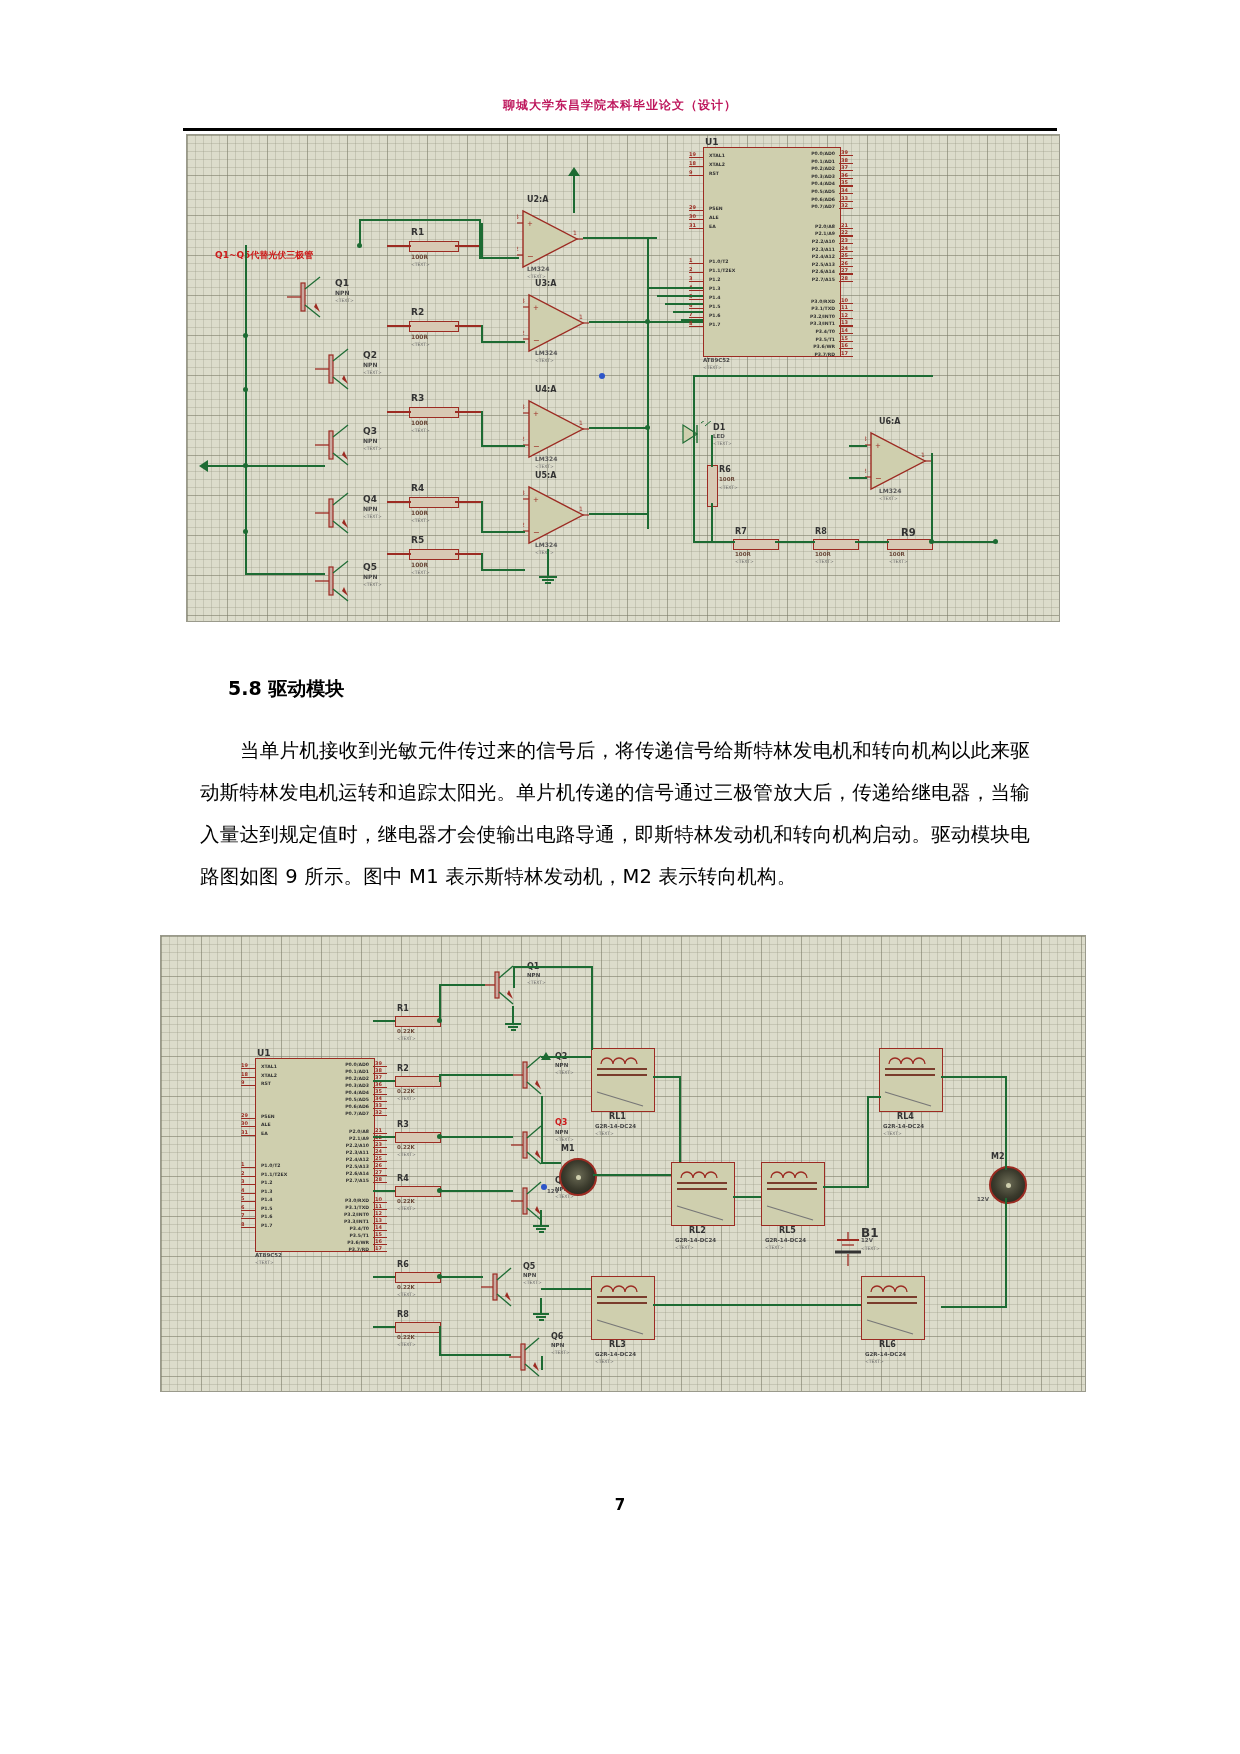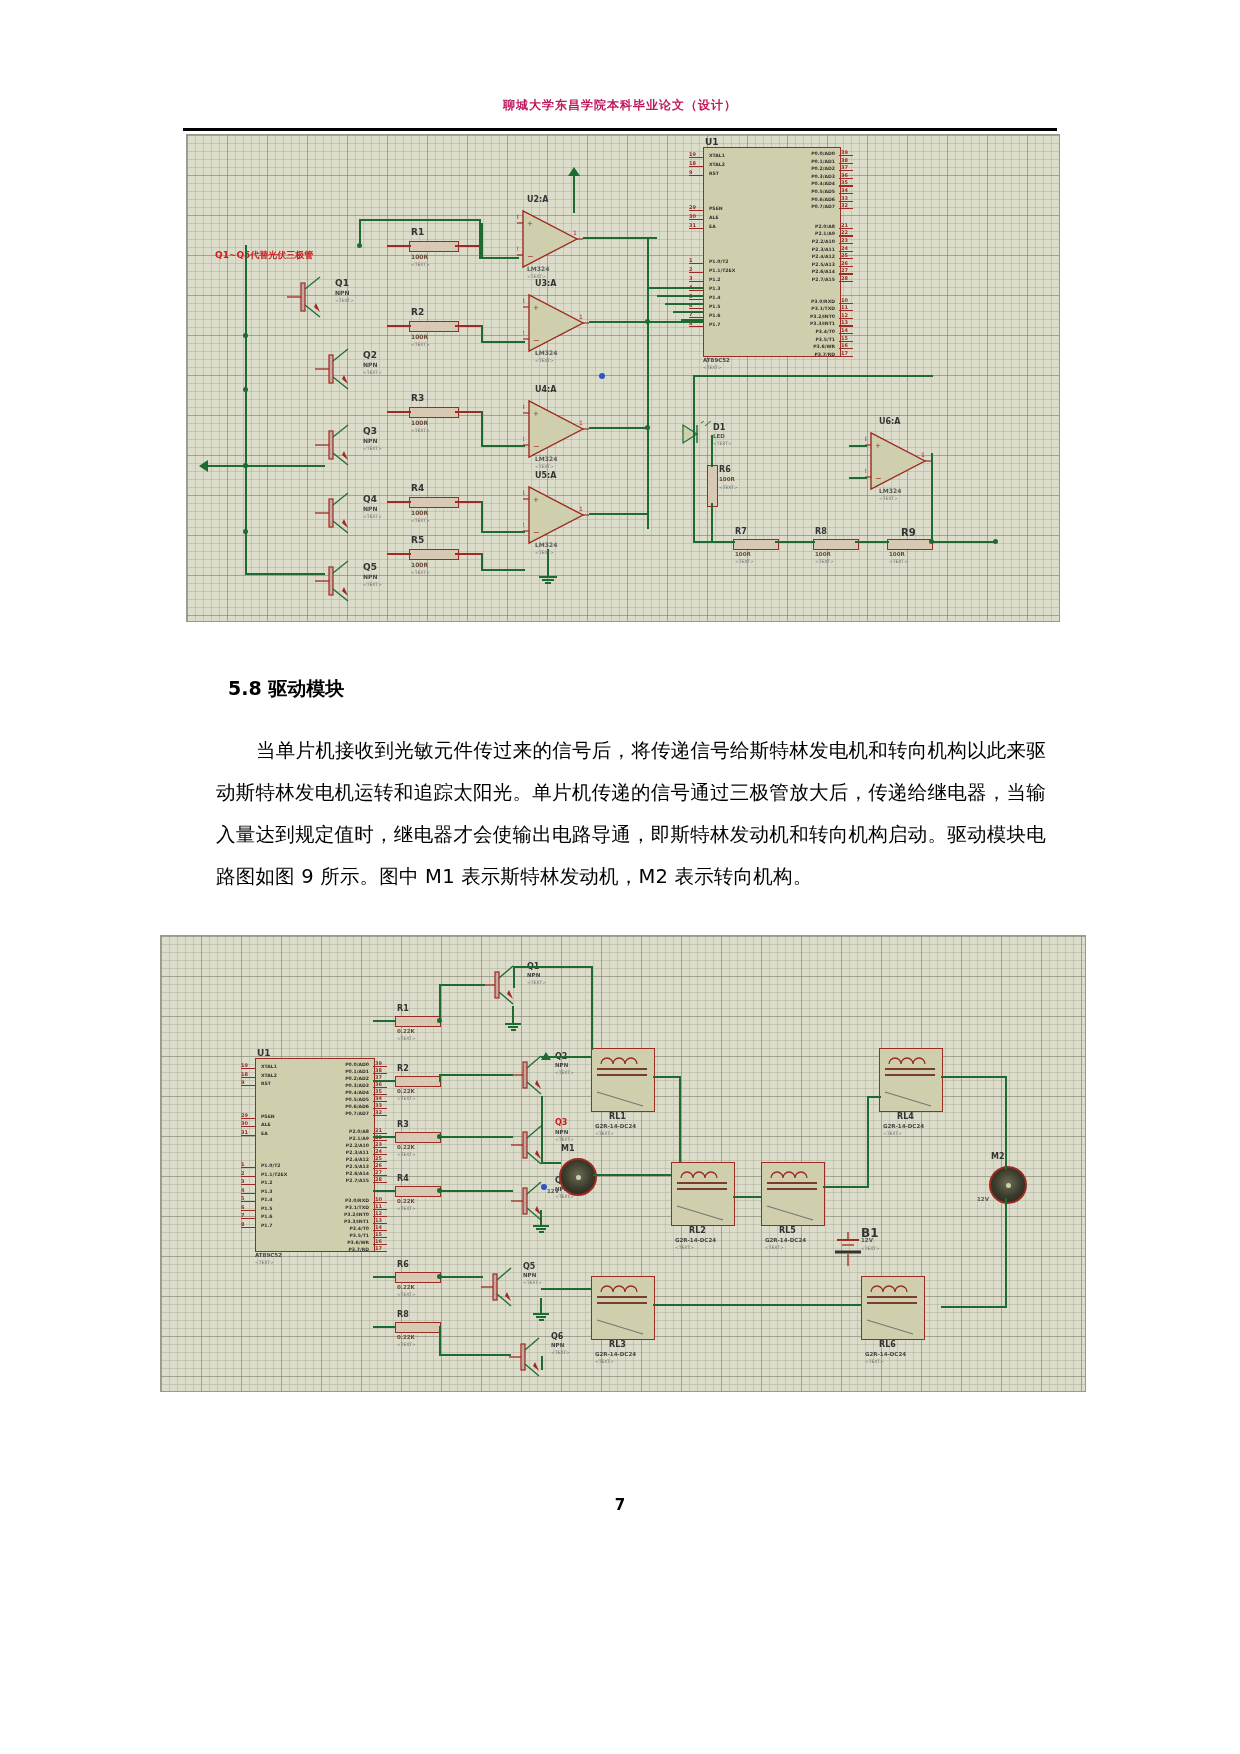--- a/index.html
+++ b/index.html
@@ -64,21 +64,21 @@
   #cap8{left:0;top:632px;}
   #cap9{left:0;top:1402px;}
   
   .sec-head{
     position:absolute;left:228px;top:676px;
     font-family:"DejaVu Sans", sans-serif;
     font-weight:bold;font-size:19px;color:#000;
     letter-spacing:0px;
   }
   .para{
-    position:absolute;left:216px;top:730px;width:830px;
+    position:absolute;left:200px;top:730px;width:830px;
     font-family:"DejaVu Sans", sans-serif;
     font-size:19.5px;line-height:42px;color:#000;
     text-indent:40px;text-align:justify;
     letter-spacing:0.2px;
   }
   .page-num{
     position:absolute;left:0;top:1496px;width:1240px;
     text-align:center;
     font-family:"DejaVu Sans", sans-serif;
     font-weight:bold;font-size:15px;color:#000;

